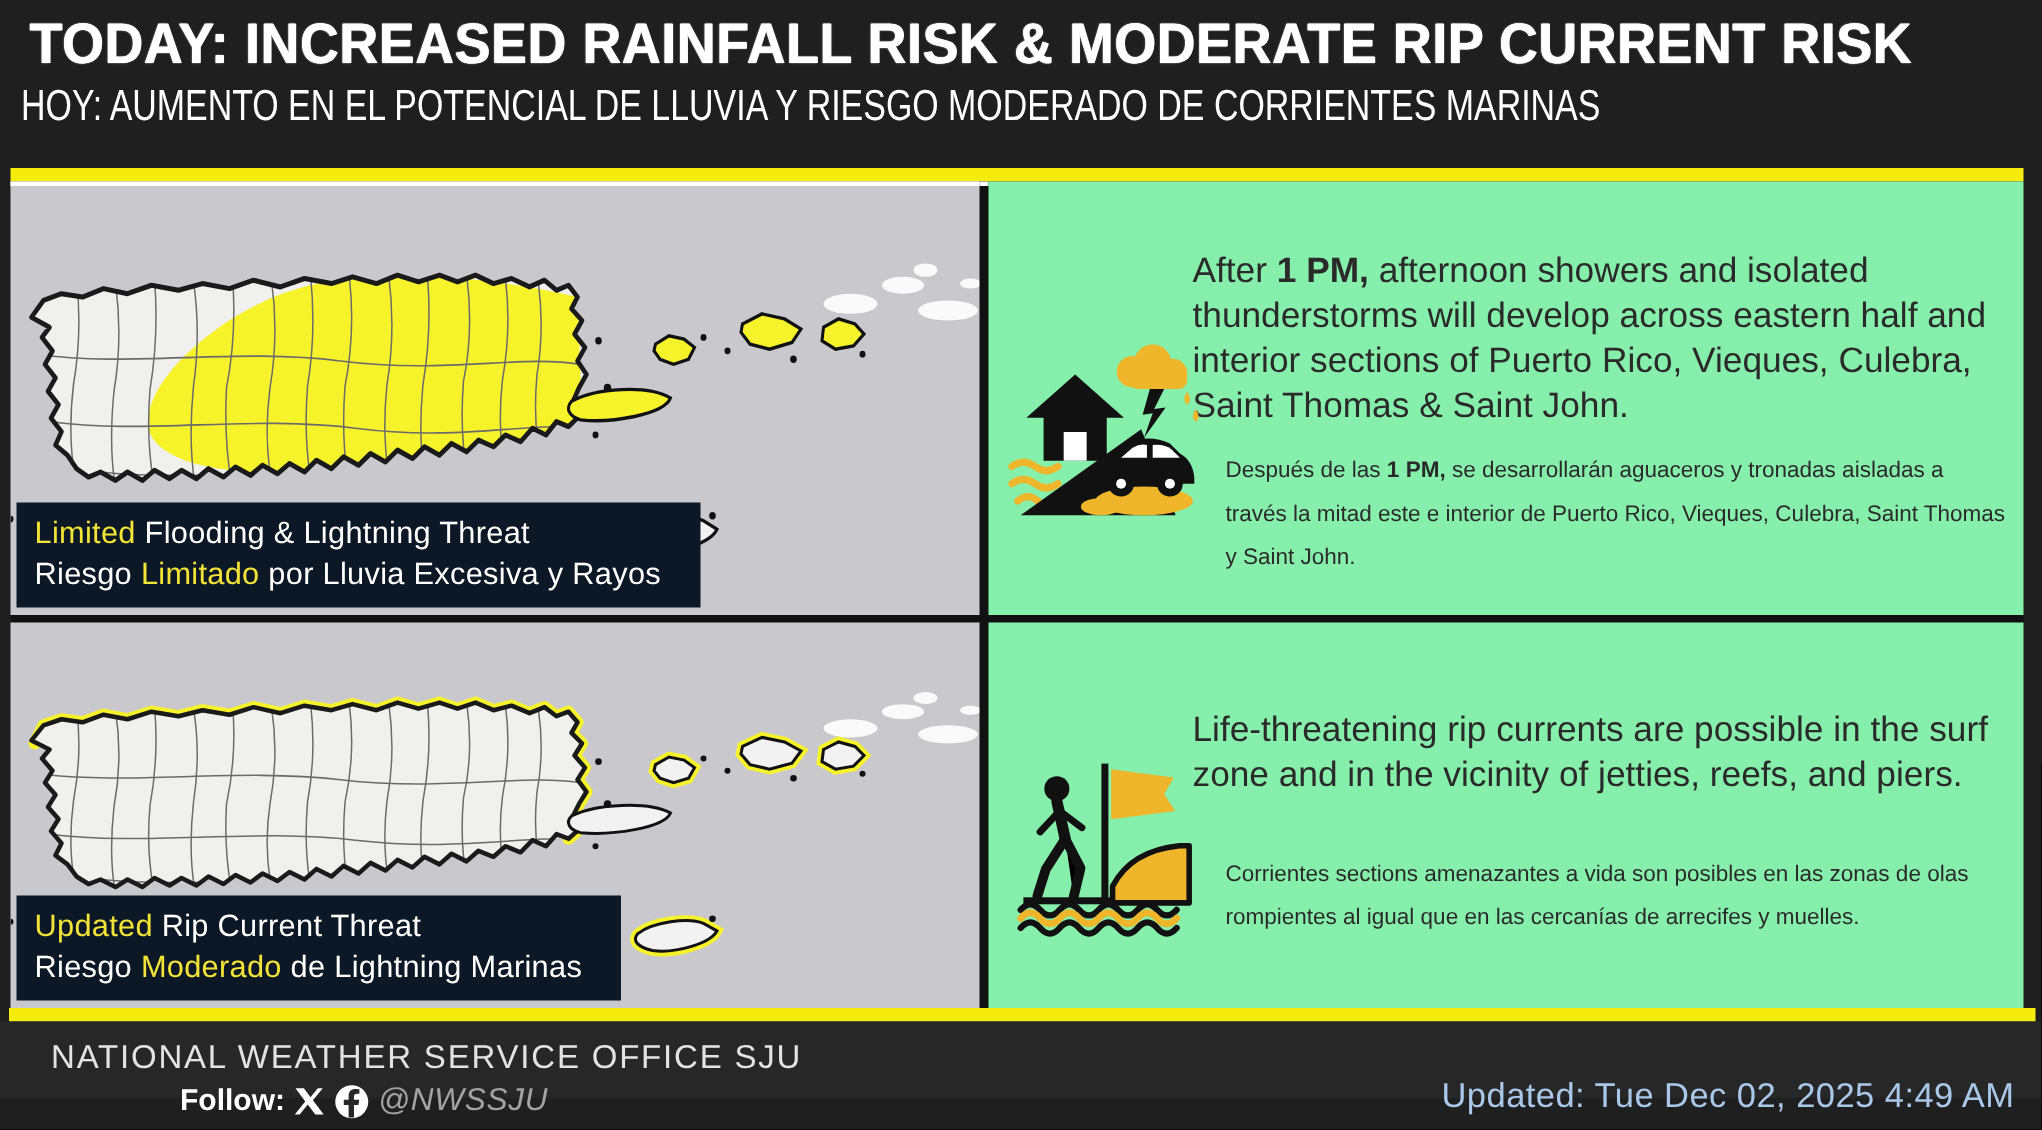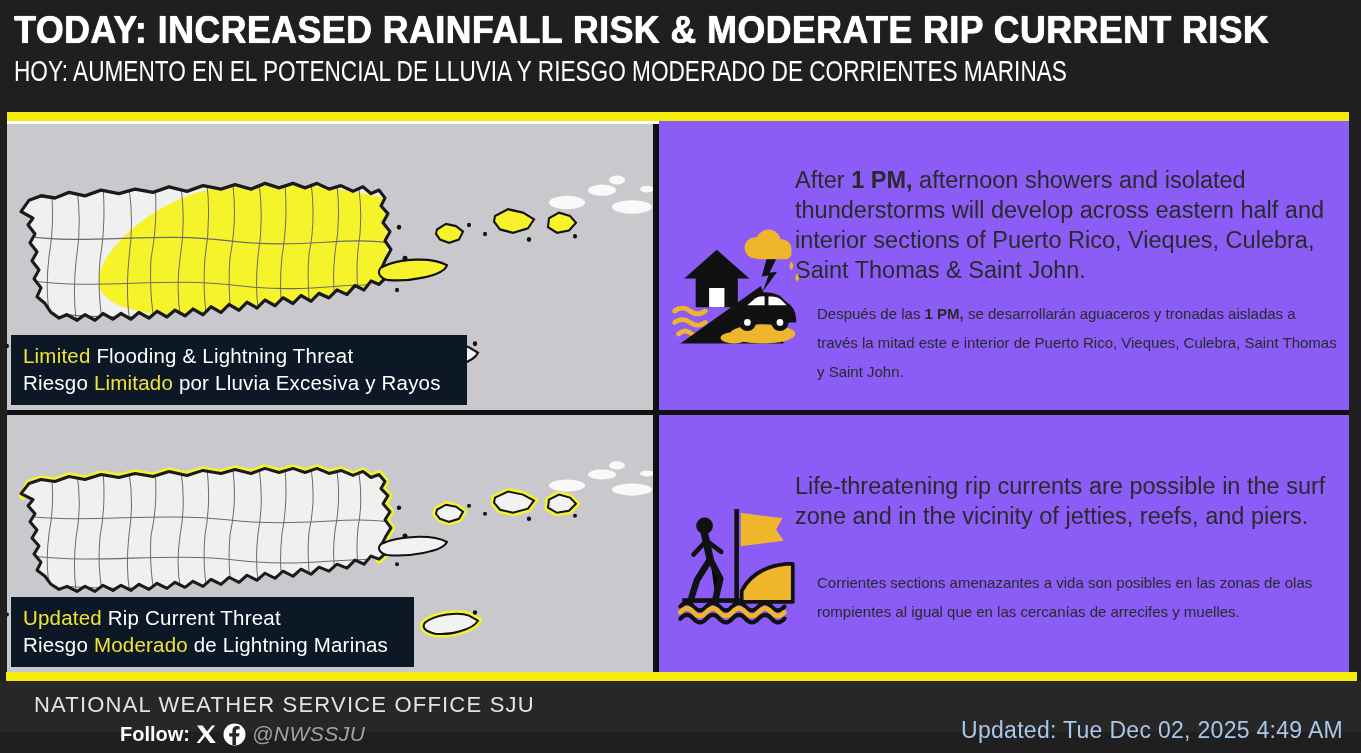--- a/index.html
+++ b/index.html
@@ -3,21 +3,21 @@
 <meta charset="utf-8">
 <style>
   * { box-sizing: border-box; }
   html,body { margin:0; padding:0; background:#000; }
   .page {
     position:relative; width:1361px; height:753px; overflow:hidden;
     background:#1f1f1f; font-family:"Liberation Sans", sans-serif;
   }
 
   
-  .header { position:absolute; top:0; left:0; right:0; height:85px; padding:8px 0 0 14px; }
+  .header { position:absolute; top:0; left:0; right:0; height:85px; padding:8px 0 0 14px;text-align:center; }
   .title {
     margin:0; color:#fff; font-size:38px; font-weight:800; line-height:1.18;
     letter-spacing:.5px; transform:scaleX(.94); transform-origin:left center;
     text-shadow:0 0 1px #fff, .6px 0 0 #fff; white-space:nowrap;
   }
   .subtitle {
     margin:3px 0 0; color:#fff; font-size:29px; font-weight:400; line-height:1.1;
     transform:scaleX(.78); transform-origin:left center; white-space:nowrap;
   }
   .accent-bar-top { position:absolute; top:112px; left:7px; right:12px; height:9px; background:#F5EB0C; }
@@ -25,21 +25,21 @@
   
   .content {
     position:absolute; top:121px; left:7px; right:12px; height:551px;
     display:grid; grid-template-columns:646px 6px 1fr; grid-template-rows:289px 5px 1fr;
   }
   .map-cell { background:#c9c9cd; position:relative; overflow:hidden; }
   .map-cell.row1 { border-top:3px solid #fff; }
   .vdivider { background:#111; }
   .vdivider.row1 { border-top:3px solid #fff; }
   .hdivider { grid-column:1 / 4; background:#111; }
-  .text-cell { background:#8b5cf6; position:relative; overflow:hidden; }
+  .text-cell { background:#86efac; position:relative; overflow:hidden; }
   .map-cell svg.map { display:block; width:100%; height:100%; }
 
   .map-label {
     position:absolute; left:4px; bottom:5px; background:#0D1826; color:#fff;
     padding:7px 26px 9px 12px; font-size:20.5px; line-height:27px; font-weight:500;
     letter-spacing:.2px; white-space:nowrap;
   }
   .map-label .hl { color:#F2E437; }
 
   .para-en { position:absolute; left:136px; top:20px; width:556px;

